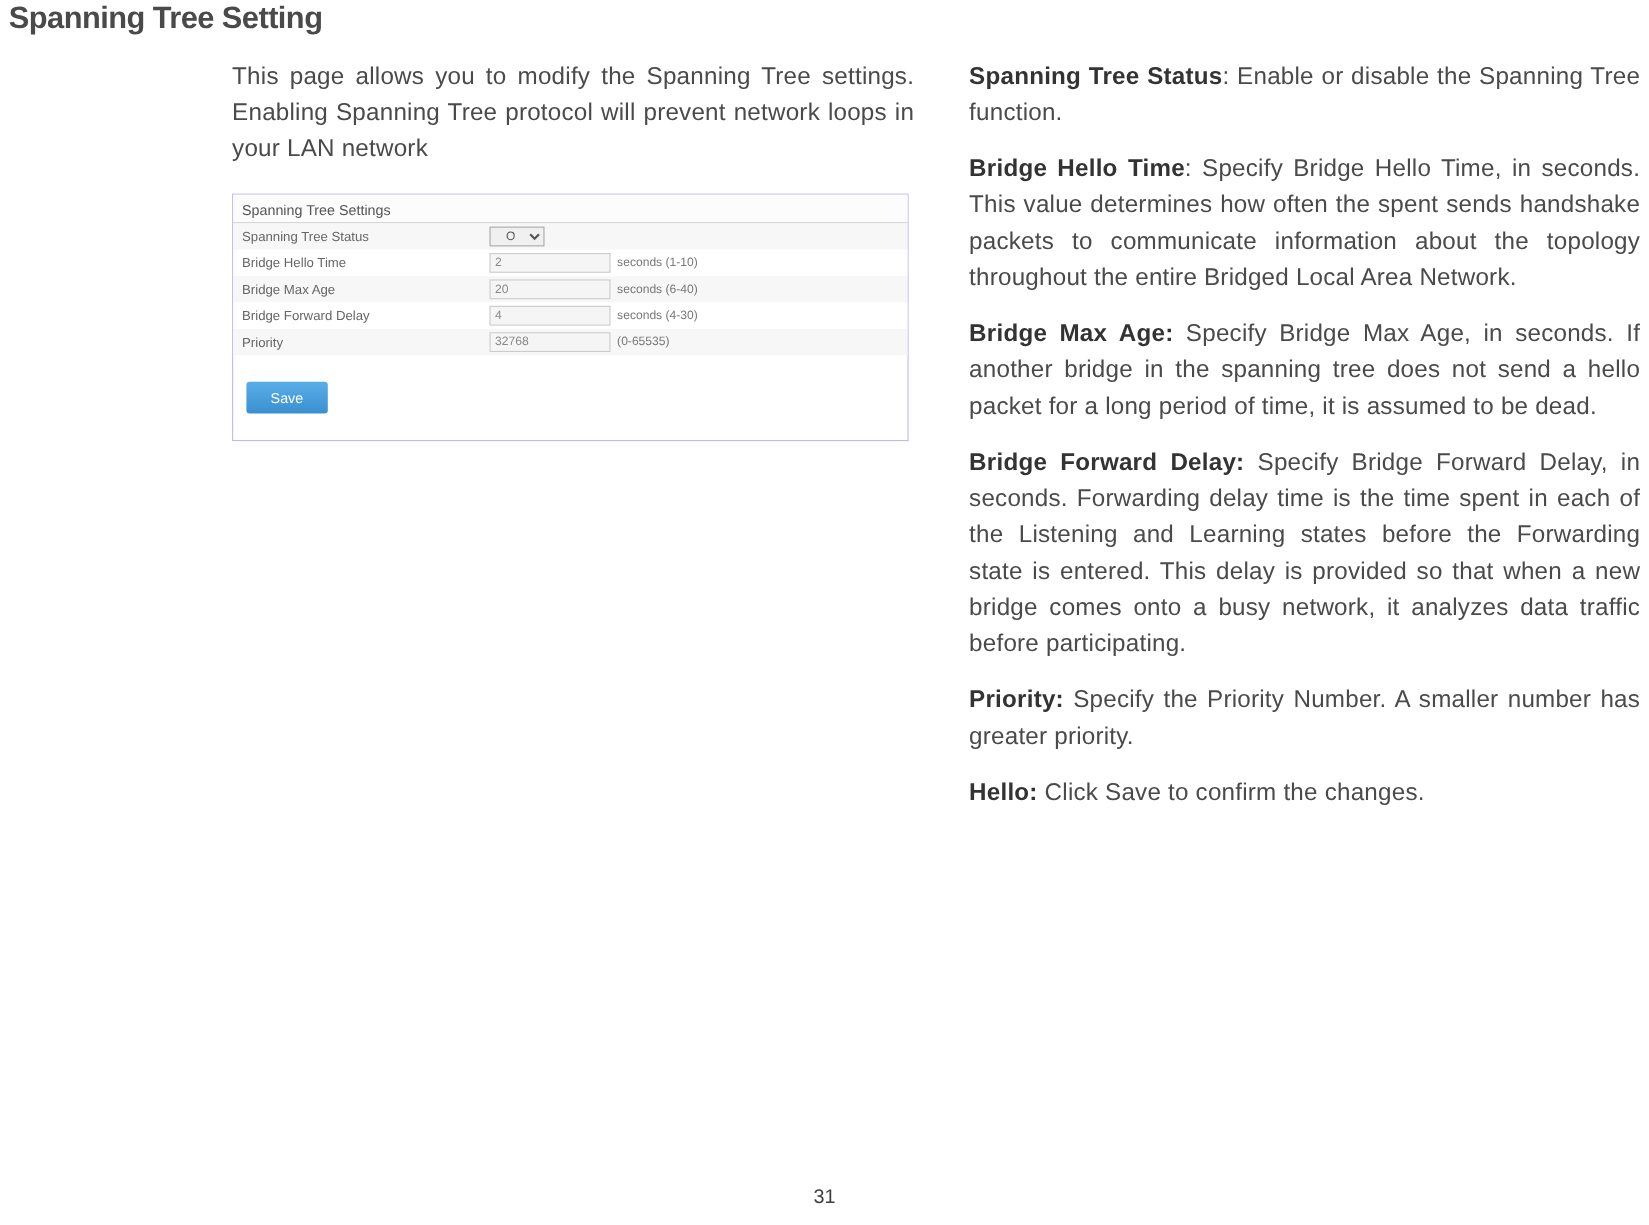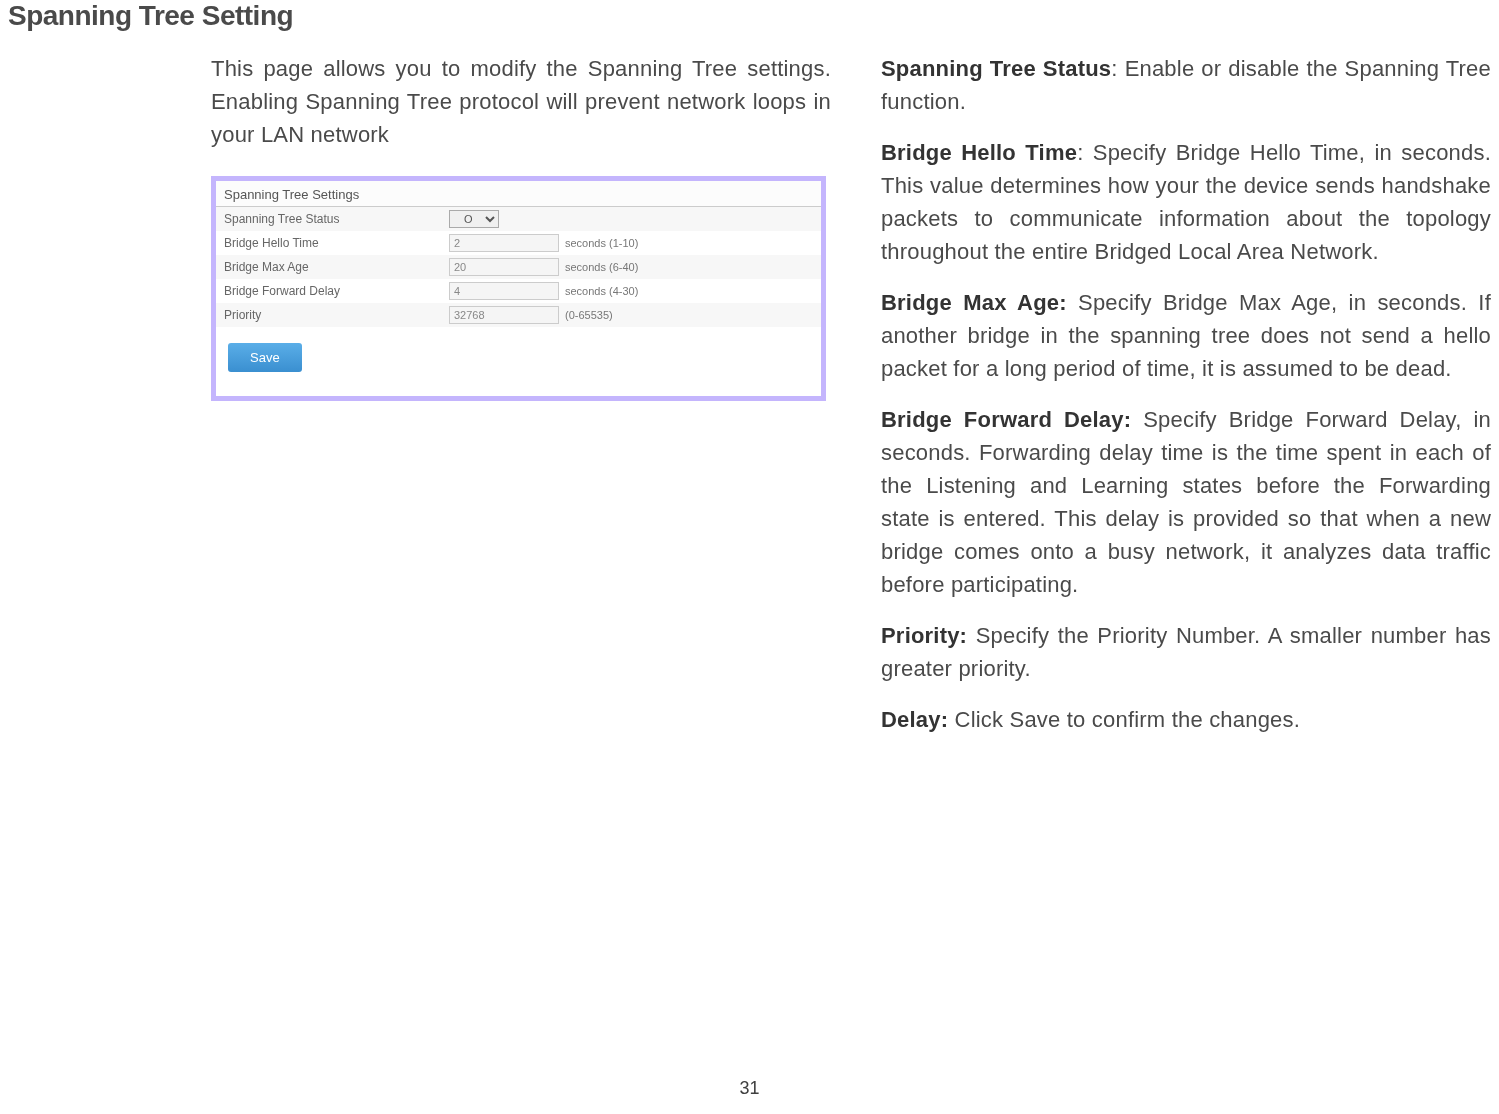--- a/index.html
+++ b/index.html
@@ -37,21 +37,21 @@
     }
     .intro-text {
       font-size: 22px;
       color: #4a4a4a;
       line-height: 1.5;
       text-align: justify;
       margin-bottom: 25px;
       letter-spacing: 0.2px;
     }
     .settings-panel {
-      border: 5px solid #c4b5fd;
+      border: 1px solid #c4b5fd;
       background: #fff;
       width: 615px;
       height: 225px;
       position: relative;
     }
     .panel-header {
       font-size: 13px;
       color: #555;
       padding: 6px 8px 4px 8px;
       border-bottom: 1px solid #ccc;
@@ -175,30 +175,30 @@
 
       <button class="save-button">Save</button>
     </div>
   </div>
 
   <div class="right-col">
     <p class="def-block">
       <span class="def-term">Spanning Tree Status</span><span>: Enable or disable the Spanning Tree function.</span>
     </p>
     <p class="def-block">
-      <span class="def-term">Bridge Hello Time</span><span>: Specify Bridge Hello Time, in seconds. This value determines how your the device sends handshake packets to communicate information about the topology throughout the entire Bridged Local Area Network.</span>
+      <span class="def-term">Bridge Hello Time</span><span>: Specify Bridge Hello Time, in seconds. This value determines how often the spent sends handshake packets to communicate information about the topology throughout the entire Bridged Local Area Network.</span>
     </p>
     <p class="def-block">
       <span class="def-term">Bridge Max Age:</span><span> Specify Bridge Max Age, in seconds. If another bridge in the spanning tree does not send a hello packet for a long period of time, it is assumed to be dead.</span>
     </p>
     <p class="def-block">
       <span class="def-term">Bridge Forward Delay:</span><span> Specify Bridge Forward Delay, in seconds. Forwarding delay time is the time spent in each of the Listening and Learning states before the Forwarding state is entered. This delay is provided so that when a new bridge comes onto a busy network, it analyzes data traffic before participating.</span>
     </p>
     <p class="def-block">
       <span class="def-term">Priority:</span><span> Specify the Priority Number. A smaller number has greater priority.</span>
     </p>
     <p class="def-block">
-      <span class="def-term">Delay:</span><span> Click Save to confirm the changes.</span>
+      <span class="def-term">Hello:</span><span> Click Save to confirm the changes.</span>
     </p>
   </div>
 </div>
 
 <div class="page-number">31</div>
 
 </body></html>

